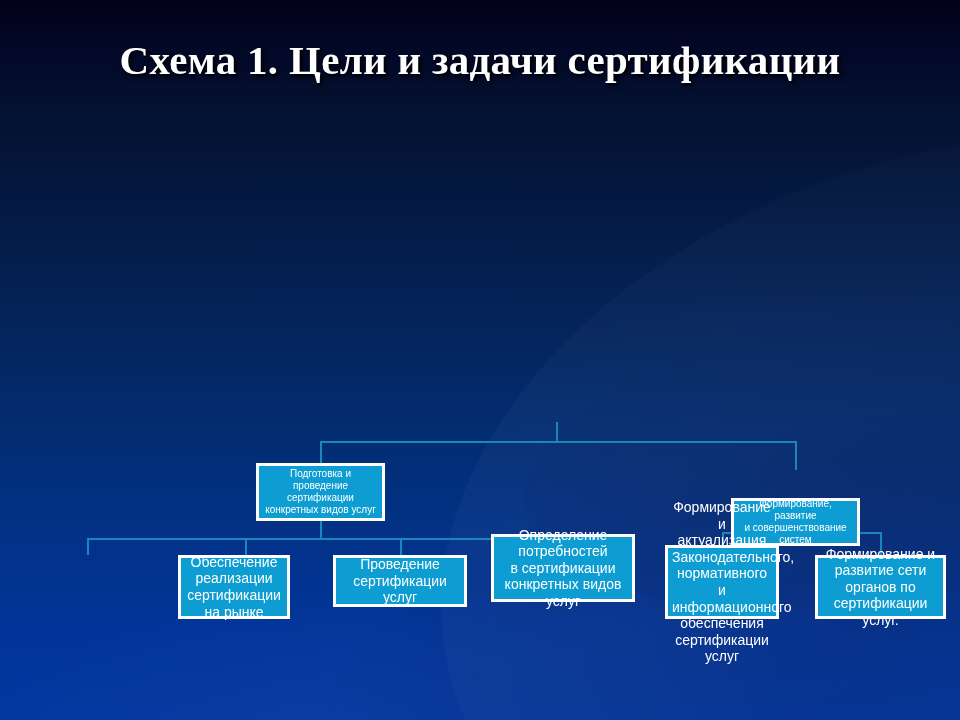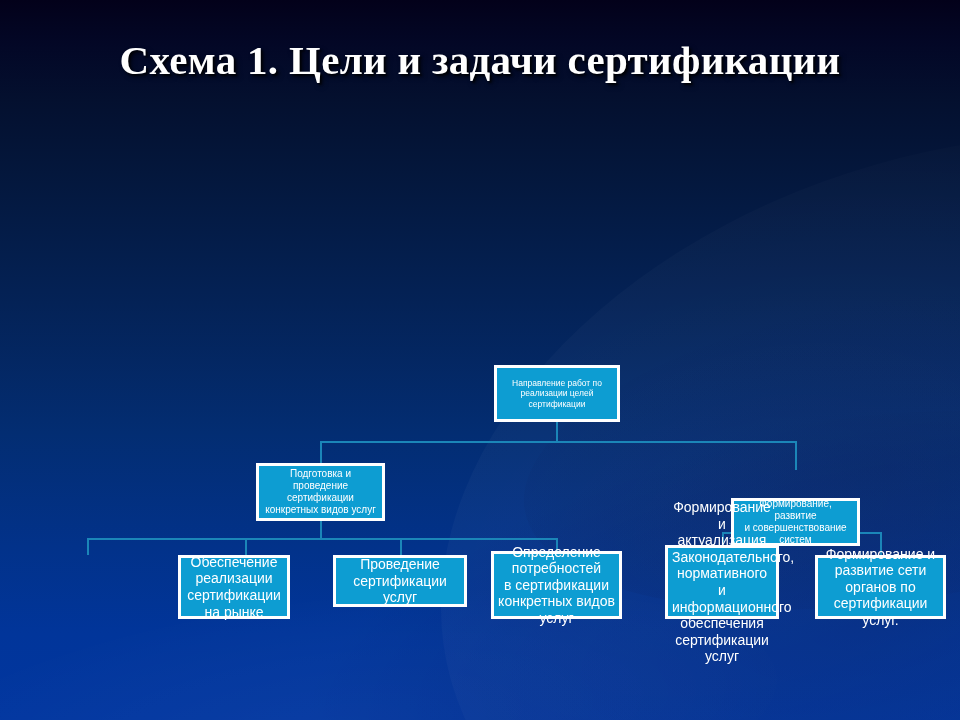--- a/index.html
+++ b/index.html
@@ -128,42 +128,39 @@
   <div class="conn v" style="left:245px; top:538px; height:17px;"></div>
   <div class="conn v" style="left:400px; top:538px; height:17px;"></div>
   <div class="conn v" style="left:556px; top:538px; height:13px;"></div>
 
   <div class="conn v" style="left:795px; top:518px; height:14px;"></div>
 
   <div class="conn h" style="left:722px; top:532px; width:160px;"></div>
   <div class="conn v" style="left:722px; top:532px; height:13px;"></div>
   <div class="conn v" style="left:880px; top:532px; height:23px;"></div>
 
-  <div class="node lvl1" style="left:494px; top:365px; width:126px; height:57px;">
-    <span class="txt">Направление  работ по<br>реализации  целей сертификации</span>
-  </div>
 
   <div class="node lvl2" style="left:256px; top:463px; width:129px; height:58px;">
     <span class="txt">Подготовка и проведение<br>сертификации<br>конкретных  видов услуг</span>
   </div>
 
   <div class="node lvl2" style="left:731px; top:498px; width:129px; height:48px;">
     <span class="txt">Формирование,   развитие<br>и совершенствование   систем</span>
   </div>
 
 
   <div class="node lvl3" style="left:178px; top:555px; width:112px; height:64px;">
     <span class="txt">Обеспечение<br>реализации<br>сертификации<br>на рынке</span>
   </div>
 
   <div class="node lvl3" style="left:333px; top:555px; width:134px; height:52px;">
     <span class="txt">Проведение<br>сертификации<br>услуг</span>
   </div>
 
-  <div class="node lvl3" style="left:491px; top:551px; width:131px; height:68px;text-align:center;">
+  <div class="node lvl3" style="left:491px; top:534px; width:144px; height:68px;text-align:center;">
     <span class="txt">Определение<br>потребностей<br>в сертификации<br>конкретных  видов<br>услуг</span>
   </div>
 
   <div class="node lvl3" style="left:665px; top:545px; width:114px; height:74px;">
     <span class="txt">Формирование  и<br>актуализация<br>Законодательного,<br>нормативного  и<br>информационного<br>обеспечения<br>сертификации  услуг</span>
   </div>
 
   <div class="node lvl3" style="left:815px; top:555px; width:131px; height:64px;">
     <span class="txt">Формирование  и<br>развитие сети<br>органов  по<br>сертификации  услуг.</span>
   </div>

